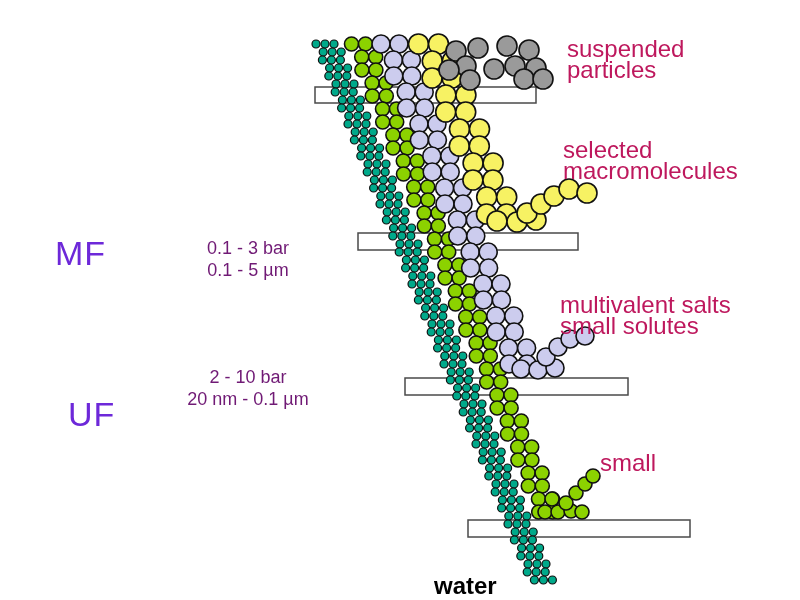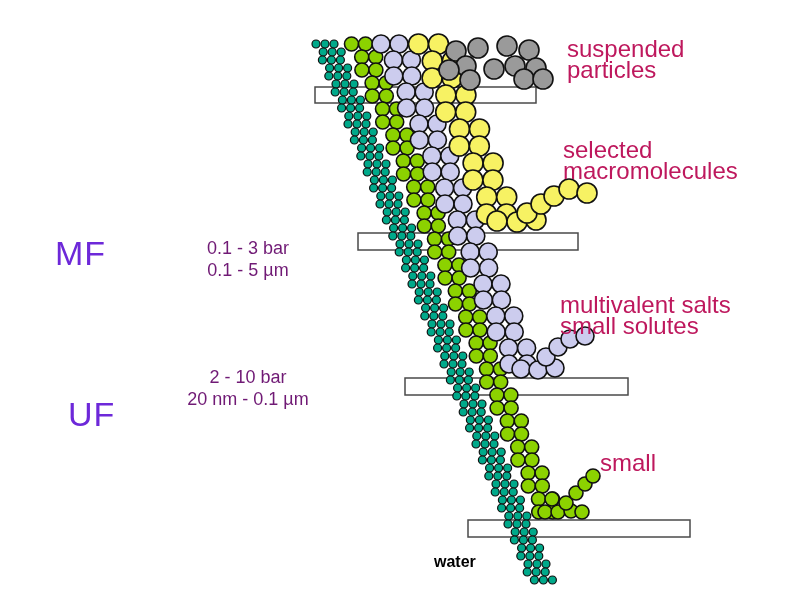--- a/index.html
+++ b/index.html
@@ -24,23 +24,24 @@
     letter-spacing:1px;
   }
   .lbl-spec{
     width:170px;
     text-align:center;
     color:#701a75;
     font-size:18px;
     line-height:22px;
   }
   .lbl-water{
-    font-size:16px;
+    font-size:24px;
     font-weight:bold;
     color:#000000;
+    margin-top:24px;
   }
 </style>
 </head>
 <body>
 
 <div id="stage">
 
   <svg id="canvas" width="800" height="600" viewBox="0 0 800 600">
       <g>
         <rect x="315" y="87" width="221" height="16" fill="#ffffff" stroke="#4a4a4a" stroke-width="1.5"></rect>

